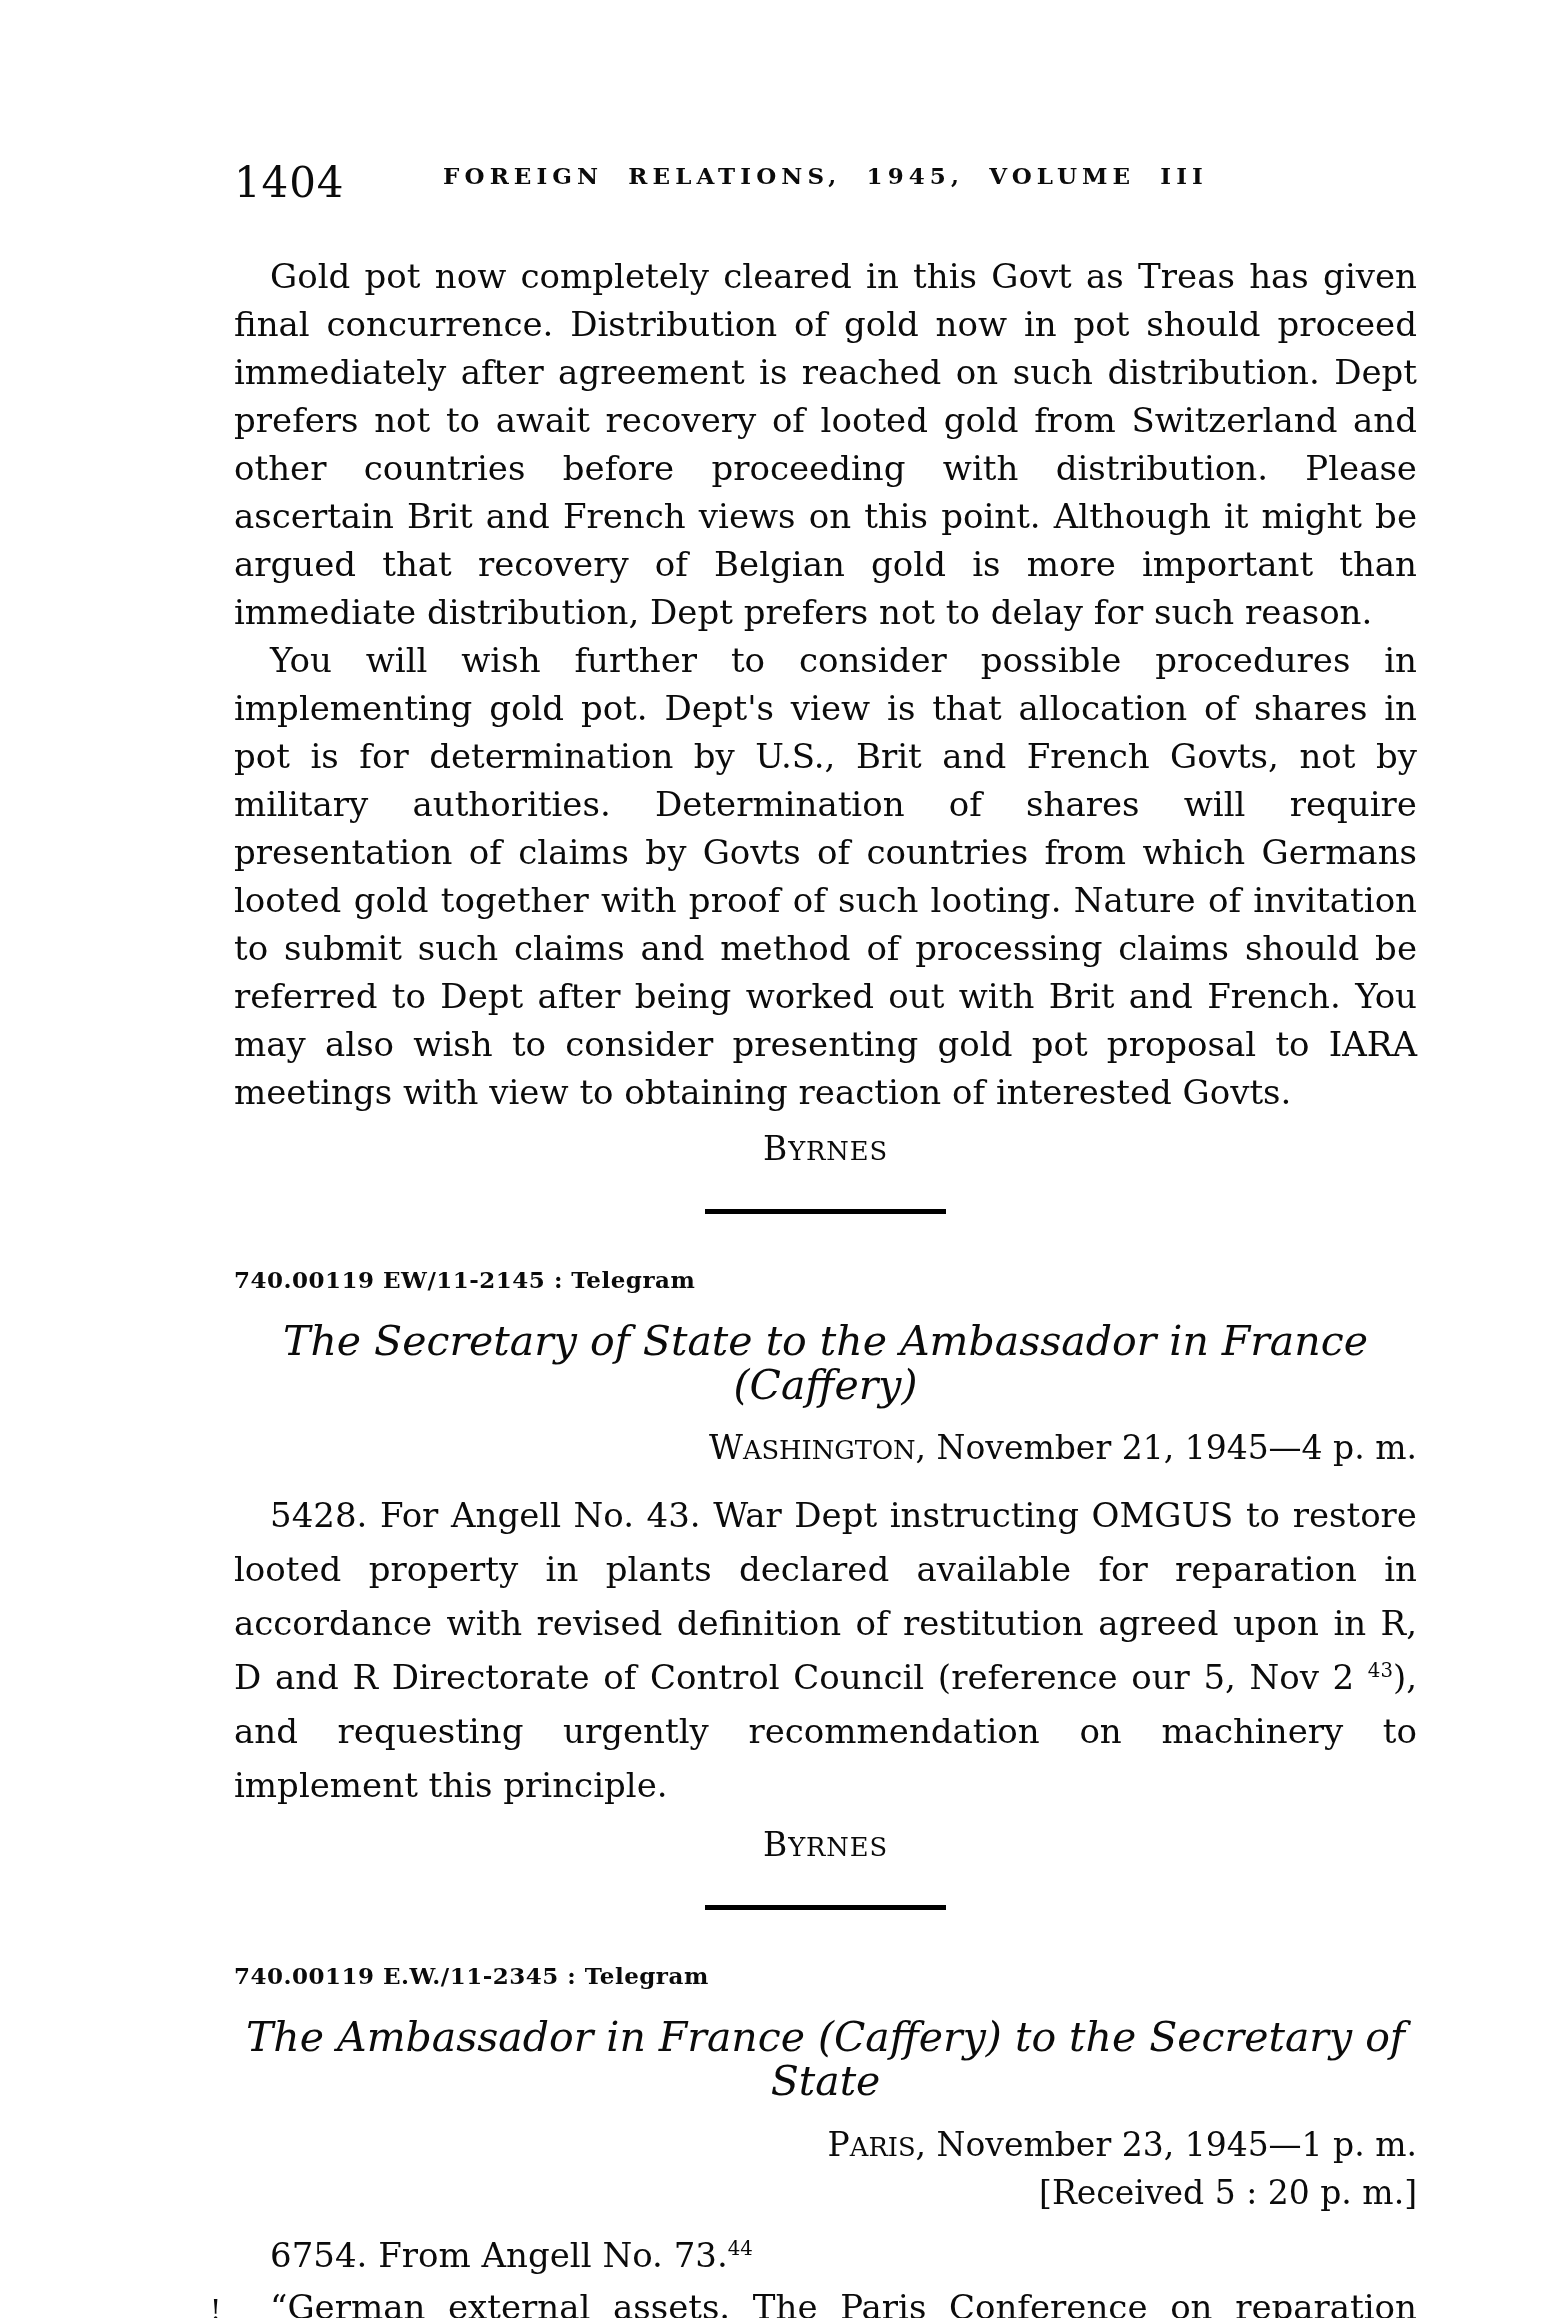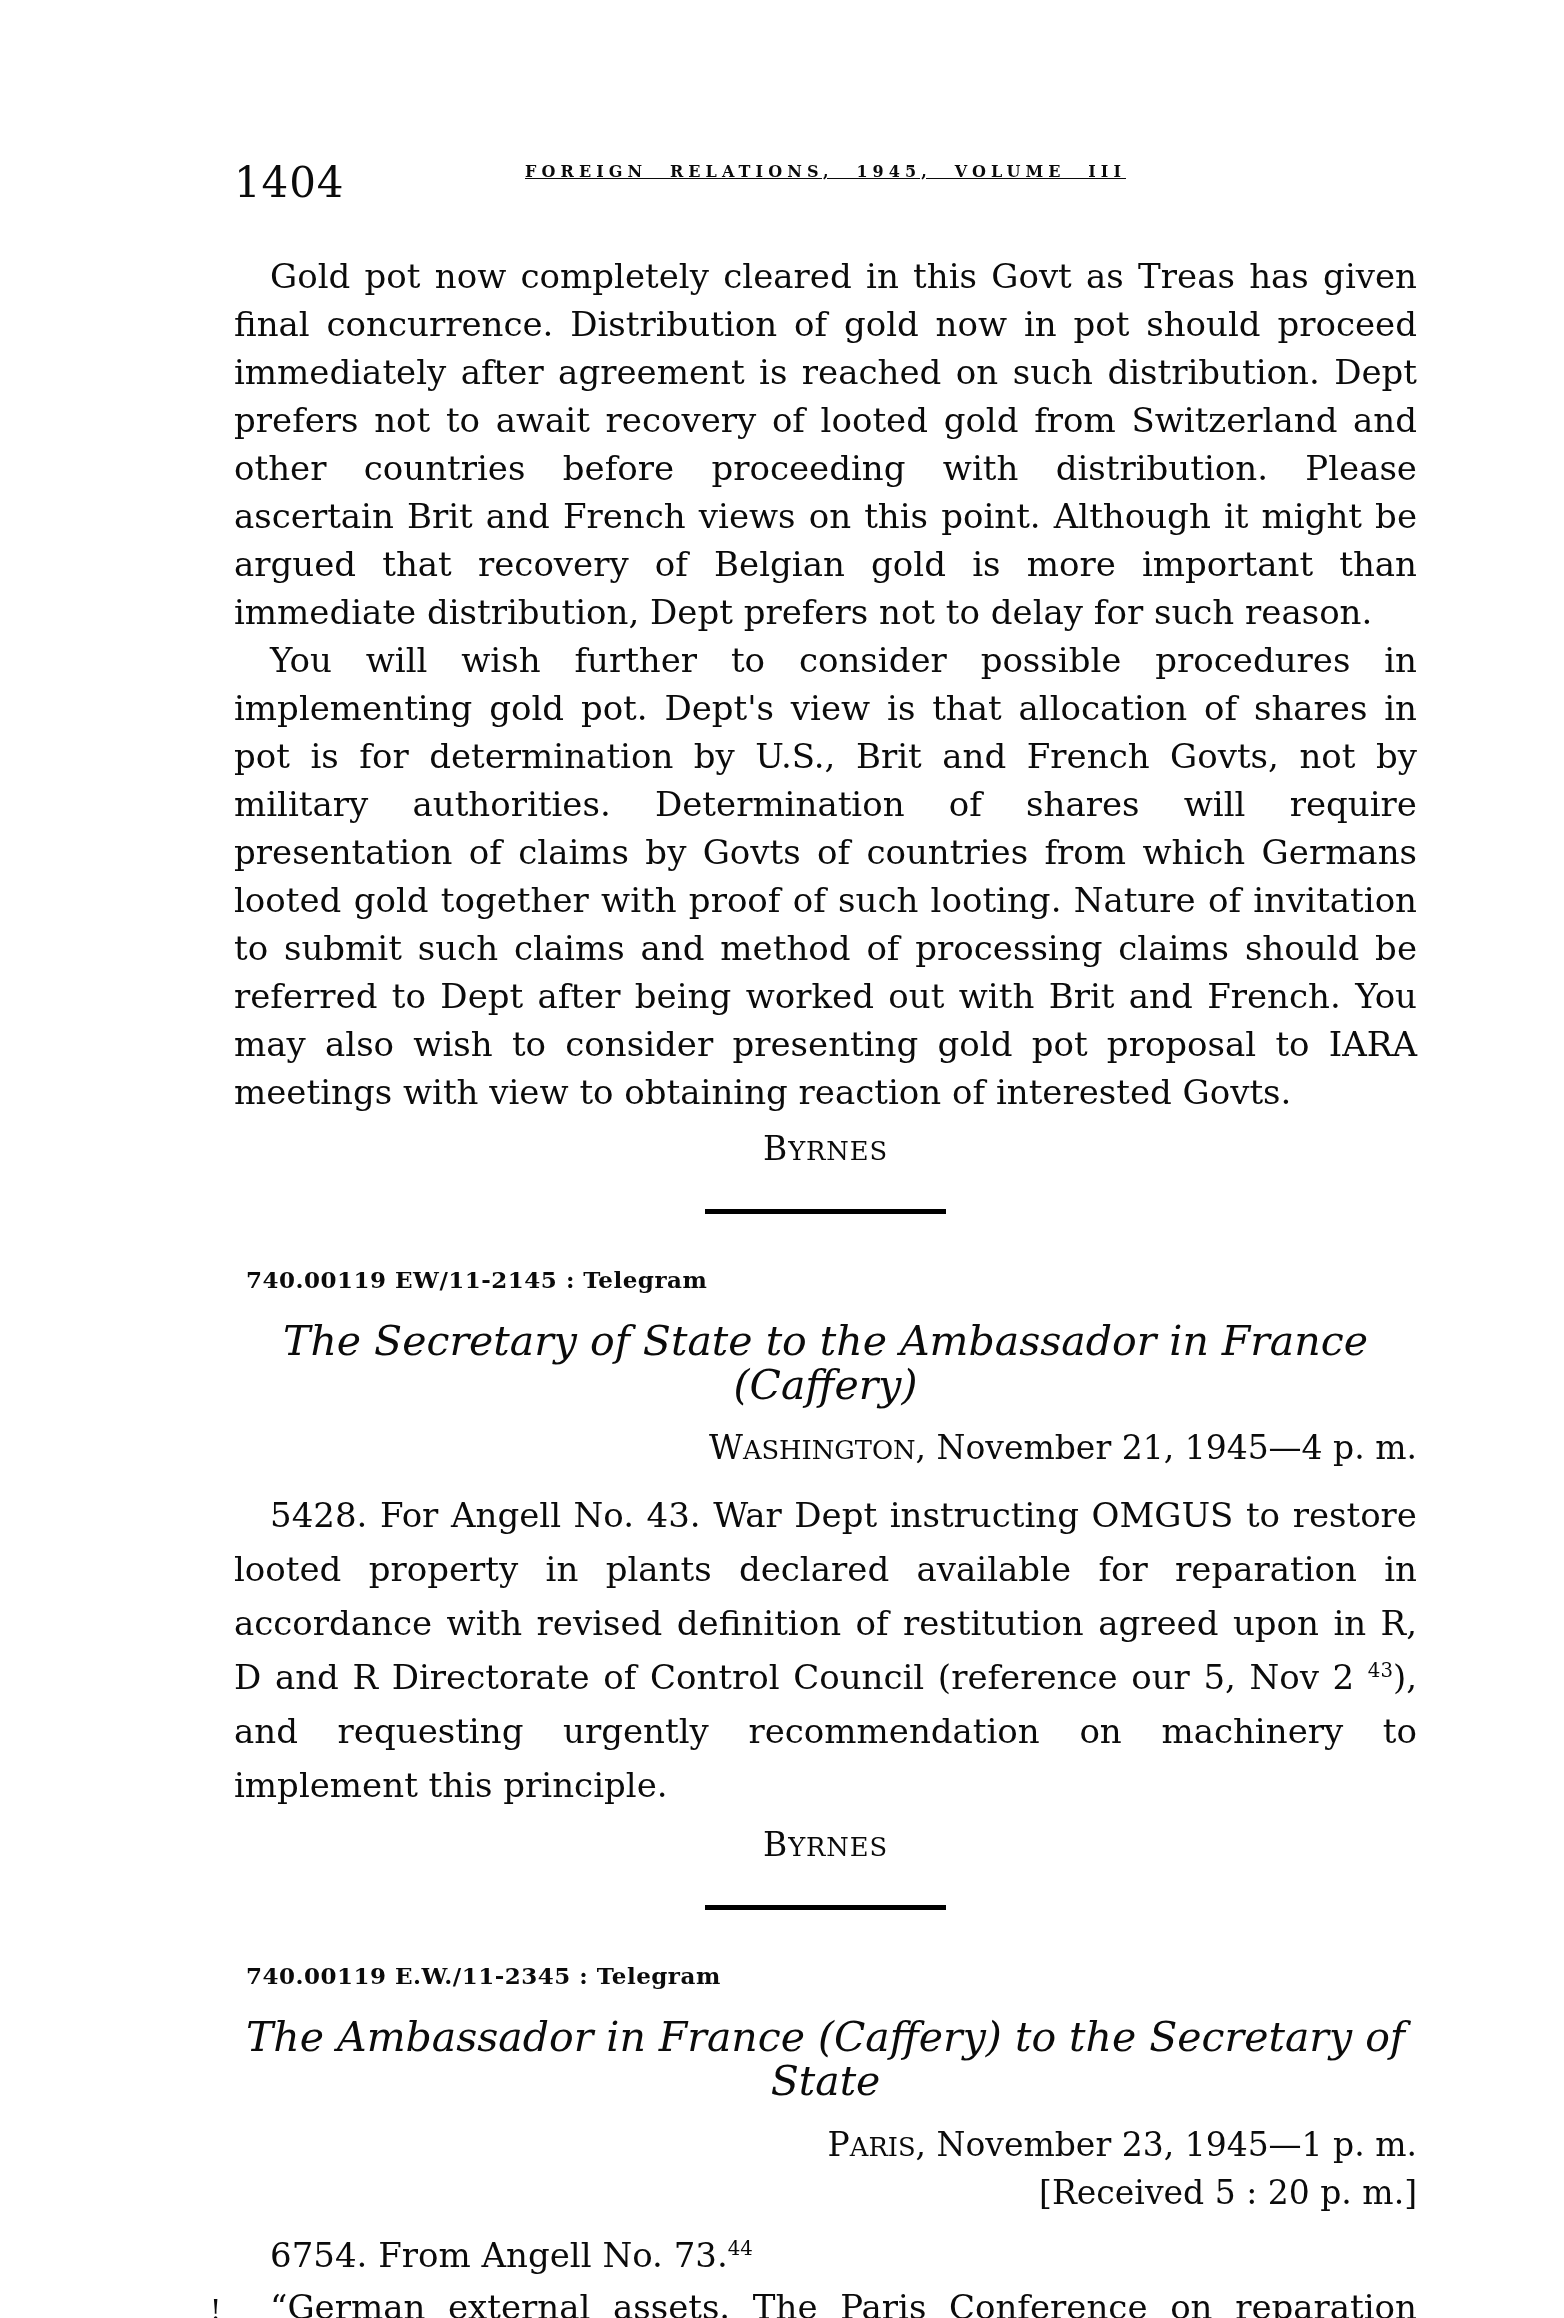--- a/index.html
+++ b/index.html
@@ -27,25 +27,24 @@
   .page-number {
     position: absolute;
     left: 0; top: 0;
     font-size: 42px;
     letter-spacing: 0.9px;
   }
   .running-head {
     position: absolute;
     left: 0; right: 0; top: 3.7px;
     text-align: center;
-    font-size: 16px;
+    font-size: 23px;
     font-weight: 600;
     letter-spacing: 5.1px;
     word-spacing: 12px;
-    text-decoration: underline;
   }
   
   .body-para {
     margin: 0;
     font-size: 34px;
     line-height: 48px;
     text-align: justify;
     text-indent: 36px;
   }
   .doc2-para { line-height: 54px; margin-top: 16px; }
@@ -68,21 +67,21 @@
   .sc { font-size: 0.78em; }
   
   .divider {
     width: 241px;
     height: 4.6px;
     background: #000;
     margin: 35px auto 0;
   }
   
   .source-line {
-    margin: 52px 0 0 12px;
+    margin: 52px 0 0 0;
     font-size: 23px;
     font-weight: 700;
     line-height: 28px;
     letter-spacing: 0.5px;
   }
   
   .doc-title {
     margin: 25px 0 0 0;
     font-size: 41px;
     font-style: italic;

